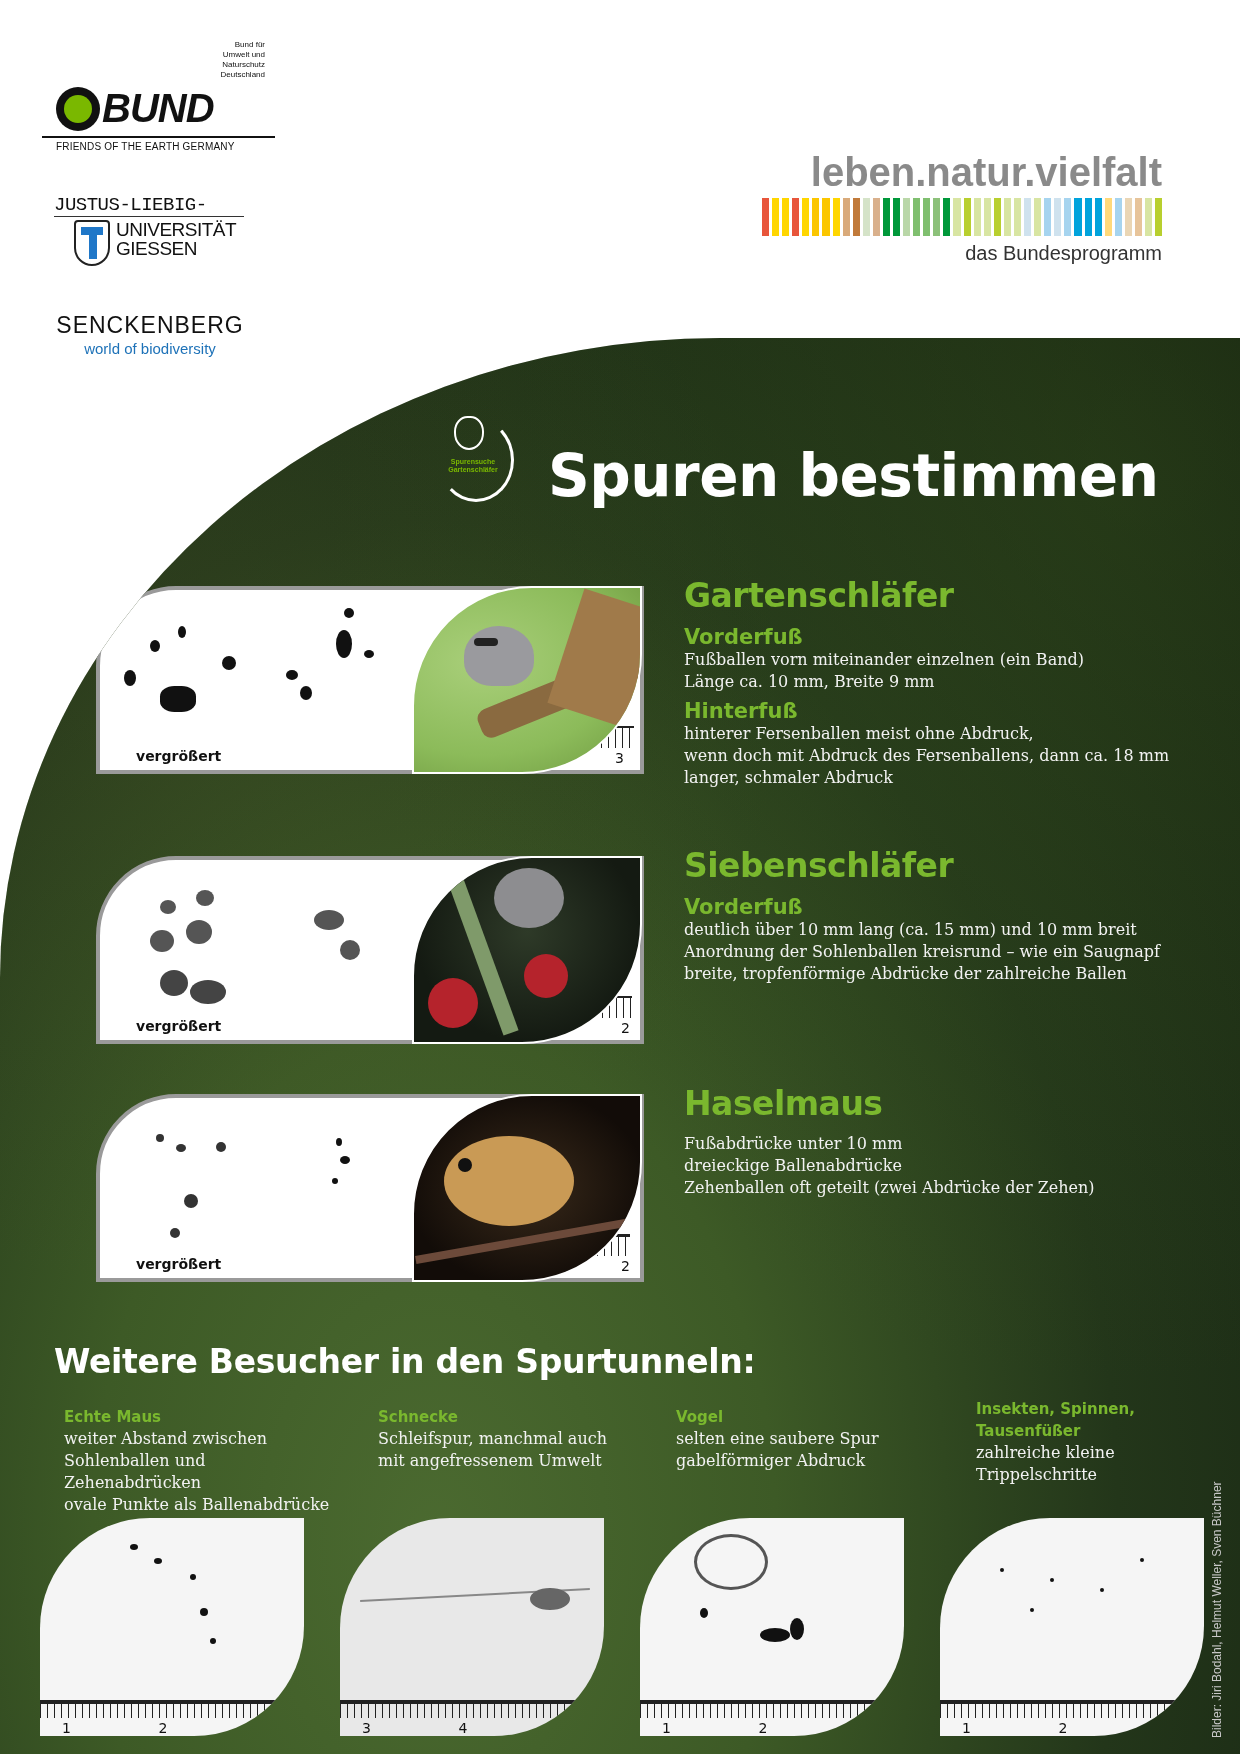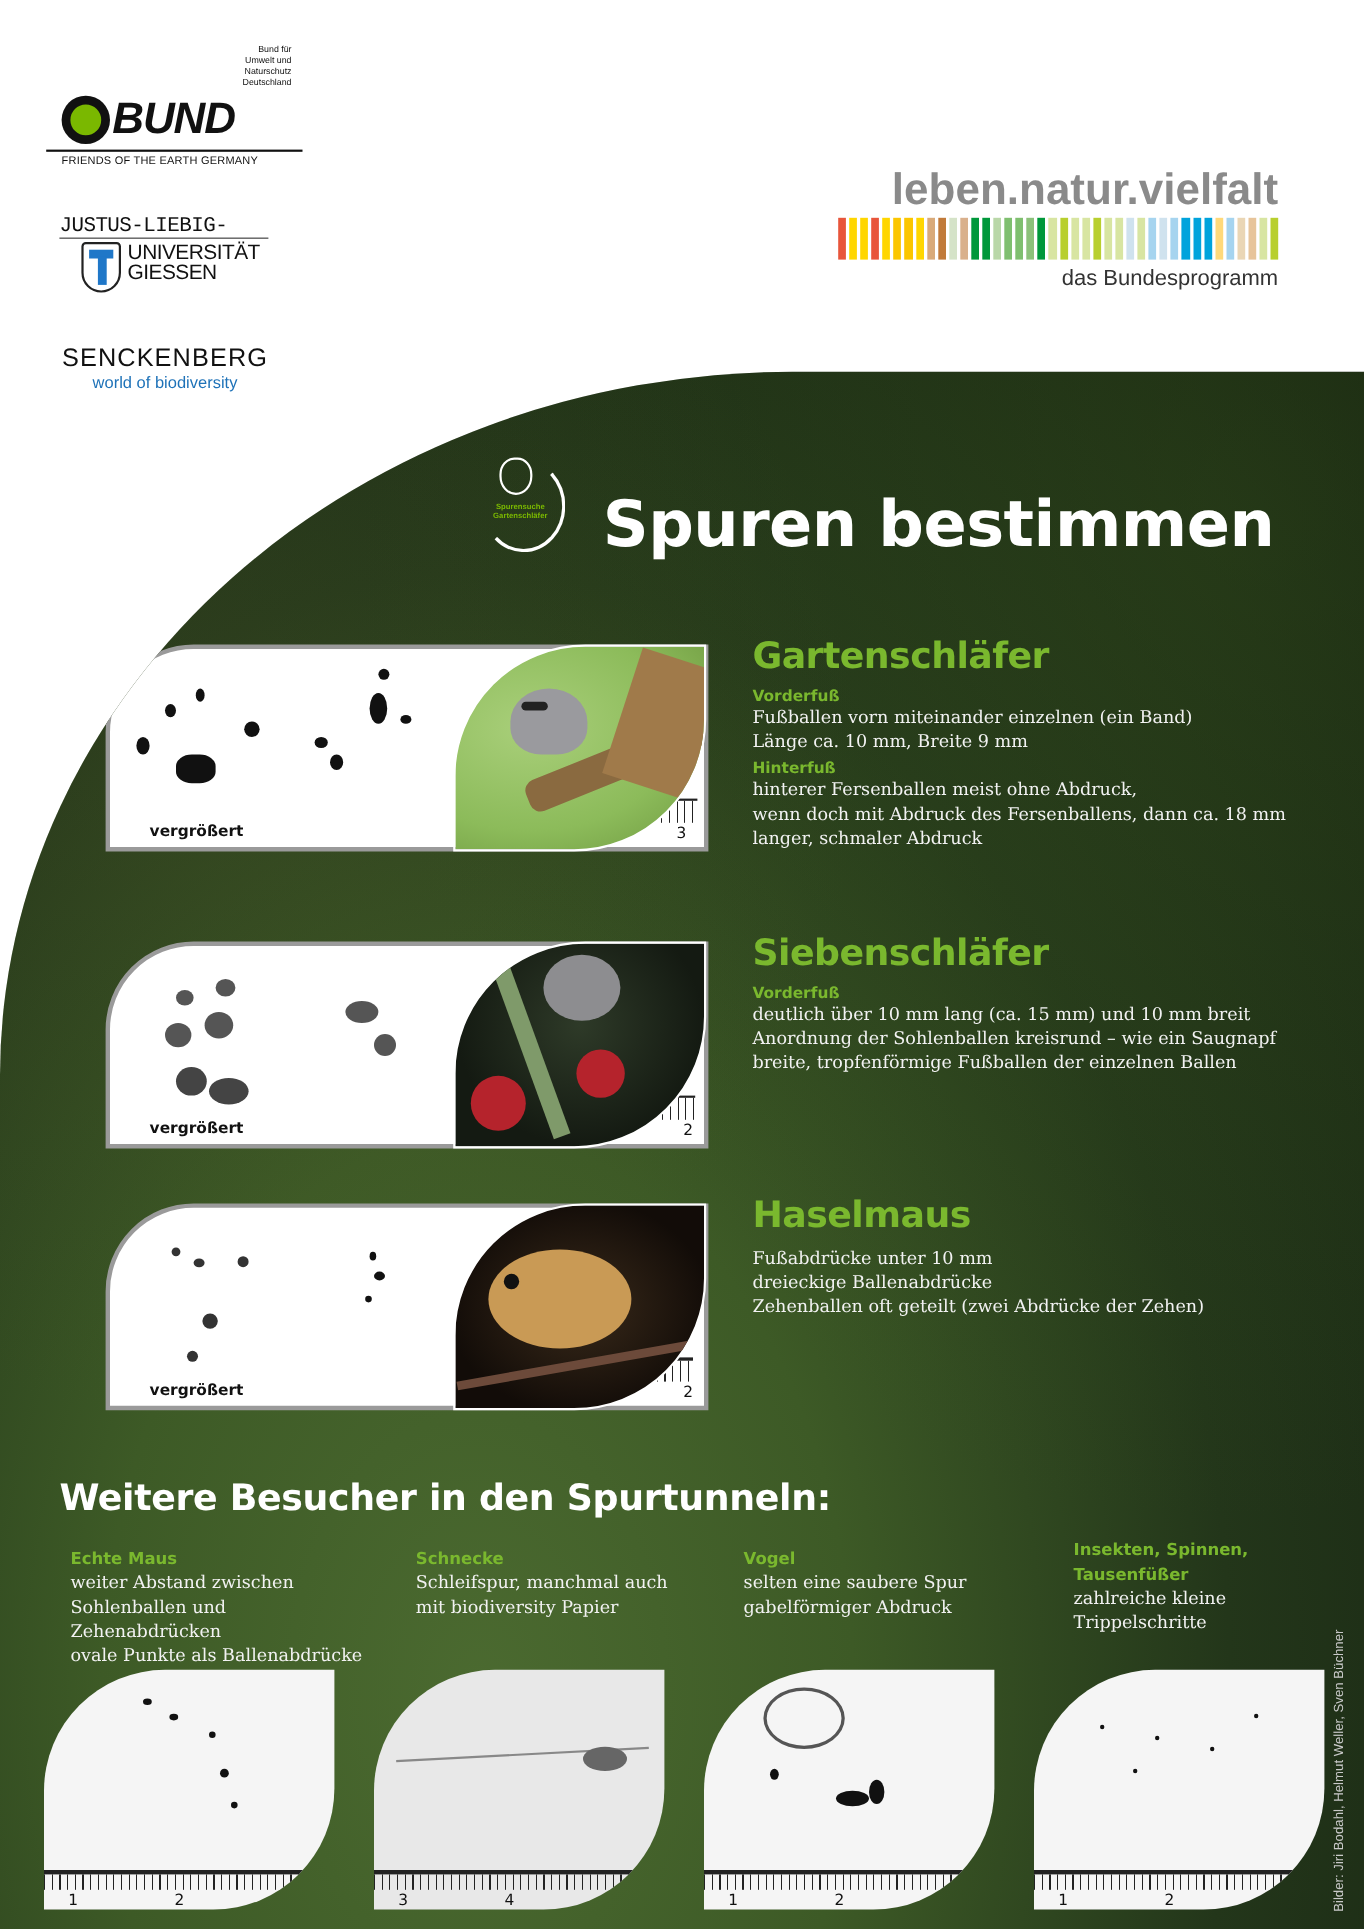--- a/index.html
+++ b/index.html
@@ -55,21 +55,21 @@
   .track-dots { position: absolute; inset: 0; }
   .dot { position: absolute; background: #111; border-radius: 50%; }
   .enlarged { position: absolute; left: 36px; bottom: 6px; font-family: "DejaVu Sans", sans-serif; font-weight: bold; font-size: 14px; color: #111; }
   .ruler { position: absolute; right: 0; bottom: 22px; height: 22px; border-top: 2px solid #222;
            background: repeating-linear-gradient(90deg, #222 0 1px, transparent 1px 7px); }
   .ruler-labels { position: absolute; right: 0; bottom: 4px; display: flex; justify-content: space-between; font-family: "DejaVu Sans", sans-serif; font-size: 14px; color: #111; }
   .photo { position: absolute; left: 316px; top: 0; width: 230px; height: 188px; border: 2px solid #fff; border-top-left-radius: 120px 120px; border-bottom-right-radius: 120px 120px; overflow: hidden; }
 
   .species-info { position: absolute; left: 588px; top: -10px; width: 500px; color: #fff; }
   .species-name { font-family: "DejaVu Sans", sans-serif; font-weight: bold; font-size: 33px; color: #7ab82e; letter-spacing: -0.5px; margin-bottom: 10px; }
-  .sub-head { font-family: "DejaVu Sans", sans-serif; font-weight: bold; font-size: 14px; color: #7ab82e; margin-top: 6px; }
+  .sub-head { font-family: "DejaVu Sans", sans-serif; font-weight: bold; font-size: 21px; color: #7ab82e; margin-top: 6px; }
   .body-line { font-family: "DejaVu Serif", serif; font-size: 16px; line-height: 22px; color: #f2f2f2; }
 
   .more-title { position: absolute; left: 54px; top: 1004px; font-family: "DejaVu Sans", sans-serif; font-weight: bold; font-size: 33px; color: #fff; z-index: 2; letter-spacing: -0.3px; }
   .visitor { position: absolute; top: 1068px; width: 270px; z-index: 2; }
   .visitor-name { font-family: "DejaVu Sans", sans-serif; font-weight: bold; font-size: 15px; line-height: 22px; color: #7ab82e; }
   .visitor .body-line { font-size: 16px; line-height: 22px; }
   .visitor-card { position: absolute; top: 1180px; width: 264px; height: 218px; background: #f5f5f5; border-top-left-radius: 110px 110px; border-bottom-right-radius: 110px 110px; overflow: hidden; z-index: 2; }
   .visitor-card .ruler { left: 0; right: 0; bottom: 18px; height: 18px; border-top: 4px solid #222; }
   .visitor-card .ruler-labels { left: 22px; right: 40px; bottom: 0; }
 
@@ -235,21 +235,21 @@
       <div style="position:absolute;left:80px;top:10px;width:70px;height:60px;border-radius:50%;background:#8d8d90;"></div>
       <div style="position:absolute;left:60px;top:10px;width:16px;height:170px;background:#7f9a6a;transform:rotate(-20deg);"></div>
       <div style="position:absolute;left:14px;top:120px;width:50px;height:50px;border-radius:50%;background:#b5232c;"></div>
       <div style="position:absolute;left:110px;top:96px;width:44px;height:44px;border-radius:50%;background:#b5232c;"></div>
     </div>
     <div class="species-info">
       <div class="species-name">Siebenschläfer</div>
       <div class="sub-head">Vorderfuß</div>
       <div class="body-line">deutlich über 10 mm lang (ca. 15 mm) und 10 mm breit</div>
       <div class="body-line">Anordnung der Sohlenballen kreisrund – wie ein Saugnapf</div>
-      <div class="body-line">breite, tropfenförmige Fußballen der einzelnen Ballen</div>
+      <div class="body-line">breite, tropfenförmige Abdrücke der zahlreiche Ballen</div>
     </div>
   </div>
 
   <div class="species" style="top:756px;">
     <div class="track-card">
       <div class="track-dots">
         <div class="dot" style="left:56px;top:36px;width:8px;height:8px;background:#333;"></div>
         <div class="dot" style="left:76px;top:46px;width:10px;height:8px;background:#333;"></div>
         <div class="dot" style="left:116px;top:44px;width:10px;height:10px;background:#333;"></div>
         <div class="dot" style="left:84px;top:96px;width:14px;height:14px;background:#333;"></div>
@@ -283,21 +283,21 @@
 
   <div class="visitor" style="left:64px;">
     <div class="visitor-name">Echte Maus</div>
     <div class="body-line">weiter Abstand zwischen</div>
     <div class="body-line">Sohlenballen und Zehenabdrücken</div>
     <div class="body-line">ovale Punkte als Ballenabdrücke</div>
   </div>
   <div class="visitor" style="left:378px;">
     <div class="visitor-name">Schnecke</div>
     <div class="body-line">Schleifspur, manchmal auch</div>
-    <div class="body-line">mit biodiversity Papier</div>
+    <div class="body-line">mit angefressenem Umwelt</div>
   </div>
   <div class="visitor" style="left:676px;">
     <div class="visitor-name">Vogel</div>
     <div class="body-line">selten eine saubere Spur</div>
     <div class="body-line">gabelförmiger Abdruck</div>
   </div>
   <div class="visitor" style="left:976px;top:1060px;">
     <div class="visitor-name">Insekten, Spinnen,</div>
     <div class="visitor-name">Tausenfüßer</div>
     <div class="body-line">zahlreiche kleine</div>

